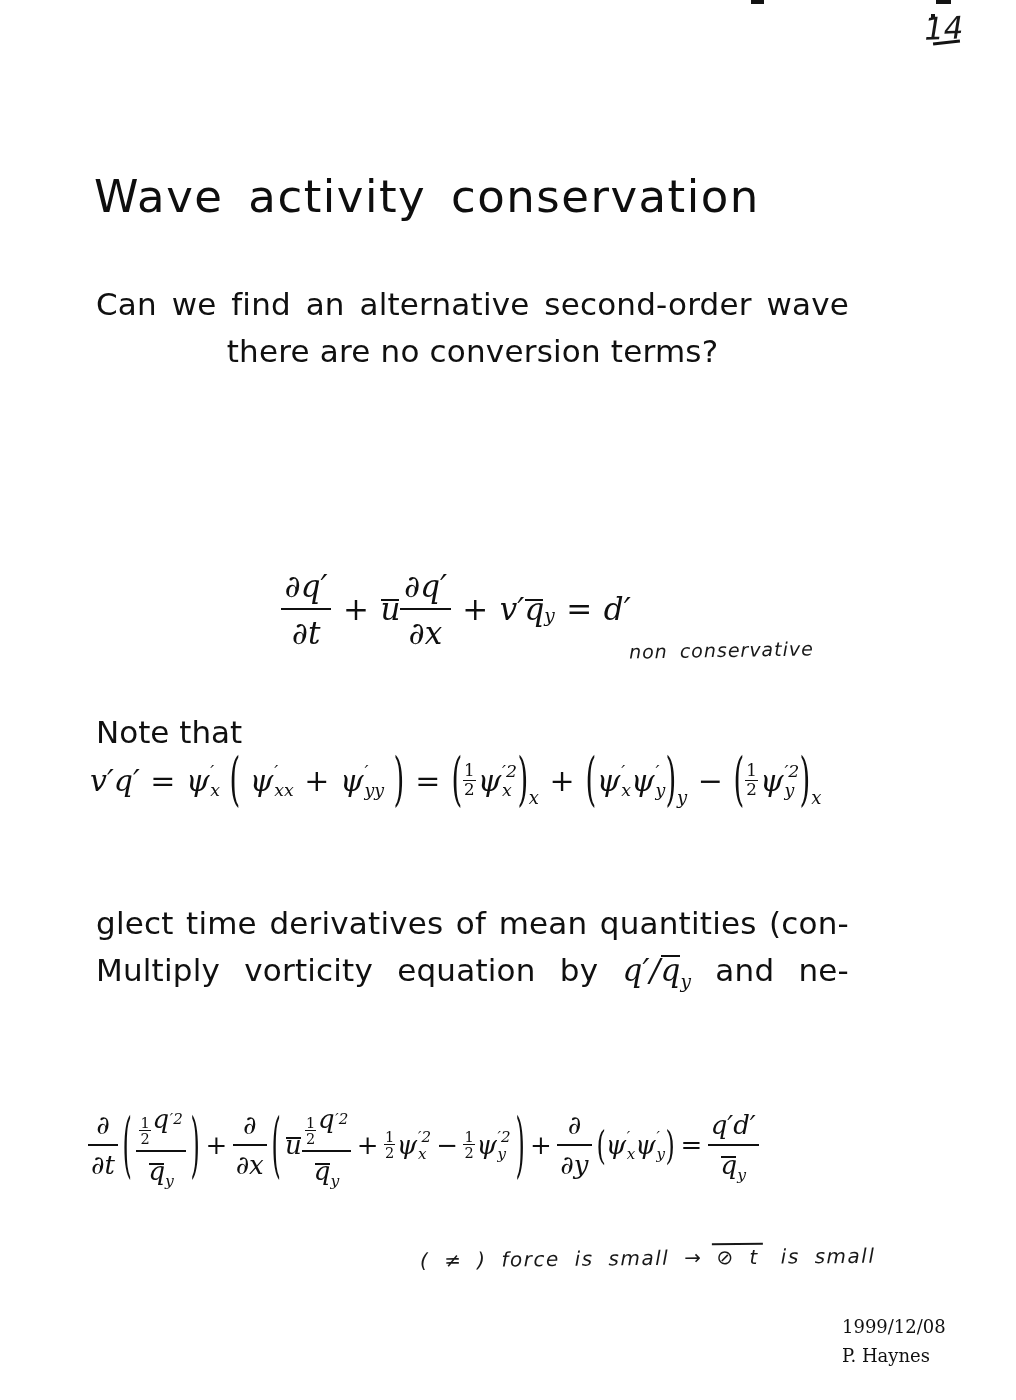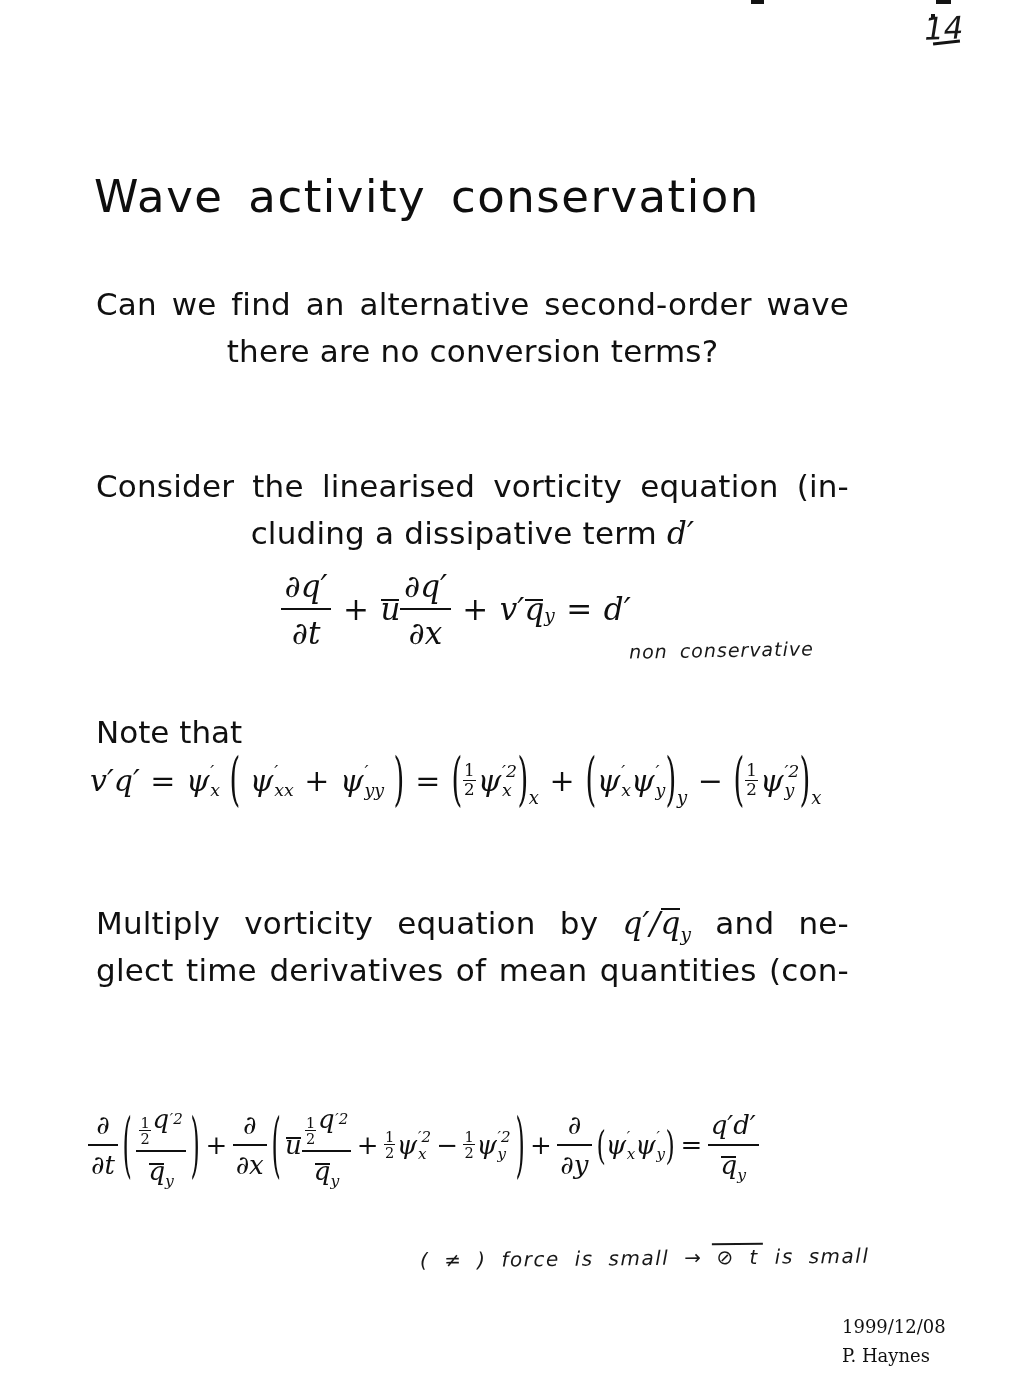--- a/index.html
+++ b/index.html
@@ -47,21 +47,21 @@
   
   .hand{font-family:"DejaVu Sans",sans-serif;font-style:italic;color:#181818;}
   .pagenum{position:absolute;left:924px;top:10px;font-size:31px;transform:rotate(-2deg);}
   .pnstroke{position:absolute;left:933px;top:41px;width:27px;height:3px;background:#131313;
             transform:rotate(-6deg);}
   .note1{position:absolute;left:629px;top:639px;font-size:19px;letter-spacing:1px;
          word-spacing:5px;transform:rotate(-1deg);}
   .note2{position:absolute;left:420px;top:1246px;font-size:20px;letter-spacing:1.5px;
          word-spacing:7px;transform:rotate(-0.6deg);white-space:nowrap;}
   .note2 .oline{border-top:2px solid #181818;padding:0 0.2em;margin:0 10px;}
-  .note2 .post{margin-left:2px;font-style:italic;}
+  .note2 .post{margin-left:8px;font-style:italic;}
 
   .footer{position:absolute;left:842px;top:1312px;font-family:"DejaVu Serif",serif;
           font-size:18px;line-height:29px;color:#101010;}
 </style>
 </head>
 <body>
 
 <div class="page">
 
   <div class="mark" style="left:751px;top:0;width:13px;height:4px;"></div>
@@ -71,26 +71,20 @@
   <div class="pagenum hand">14</div>
   <div class="pnstroke"></div>
 
   <h1 class="title">Wave activity conservation</h1>
 
   <div class="para" style="left:96px;top:281px;width:753px;">
     <div class="jl">Can we find an alternative second-order wave</div>
     <div class="ll">there are no conversion terms?</div>
   </div>
 
-  <div class="para" style="left:96px;top:463px;width:753px;">
-    <div class="jl">Consider the linearised vorticity equation (in-</div>
-    <div class="ll">
-      <span>cluding a dissipative term </span><span class="mi">d′</span>
-    </div>
-  </div>
 
   <div class="eqrow eq1">
     <span class="frac">
       <span class="fn mi">∂q′</span>
       <span class="fbar"></span>
       <span class="fd mi">∂t</span>
     </span>
     <span class="op">+</span>
     <span class="tgroup">
       <span class="mi bar">u</span>
@@ -190,24 +184,24 @@
             <span>′2</span>
             <span>y</span>
           </span>
       </span>
       <span class="bigp" style="--sy:1.9">)</span>
       <span class="gsub">x</span>
     </span>
   </div>
 
   <div class="para" style="left:96px;top:900px;width:753px;">
+    <div class="jl">glect time derivatives of mean quantities (con-</div>
     <div class="jl">
       <span>Multiply vorticity equation by </span><span class="mi">q′/</span><span class="mi bar">q</span><span class="msub">y</span><span> and ne-</span>
     </div>
-    <div class="jl">glect time derivatives of mean quantities (con-</div>
   </div>
 
   <div class="eqrow eq3">
     <span class="frac">
       <span class="fn mi">∂</span>
       <span class="fbar"></span>
       <span class="fd mi">∂t</span>
     </span>
     <span class="bigp" style="--sy:2.7">(</span>
     <span class="frac">

